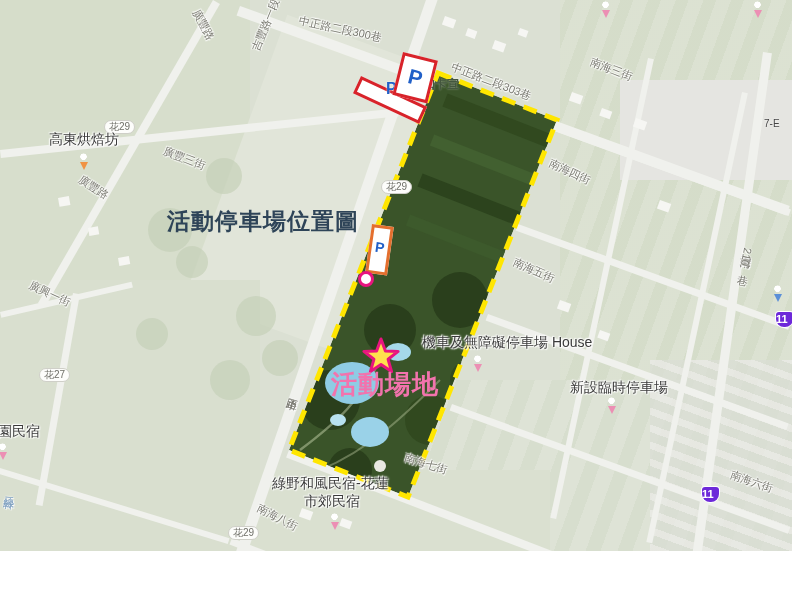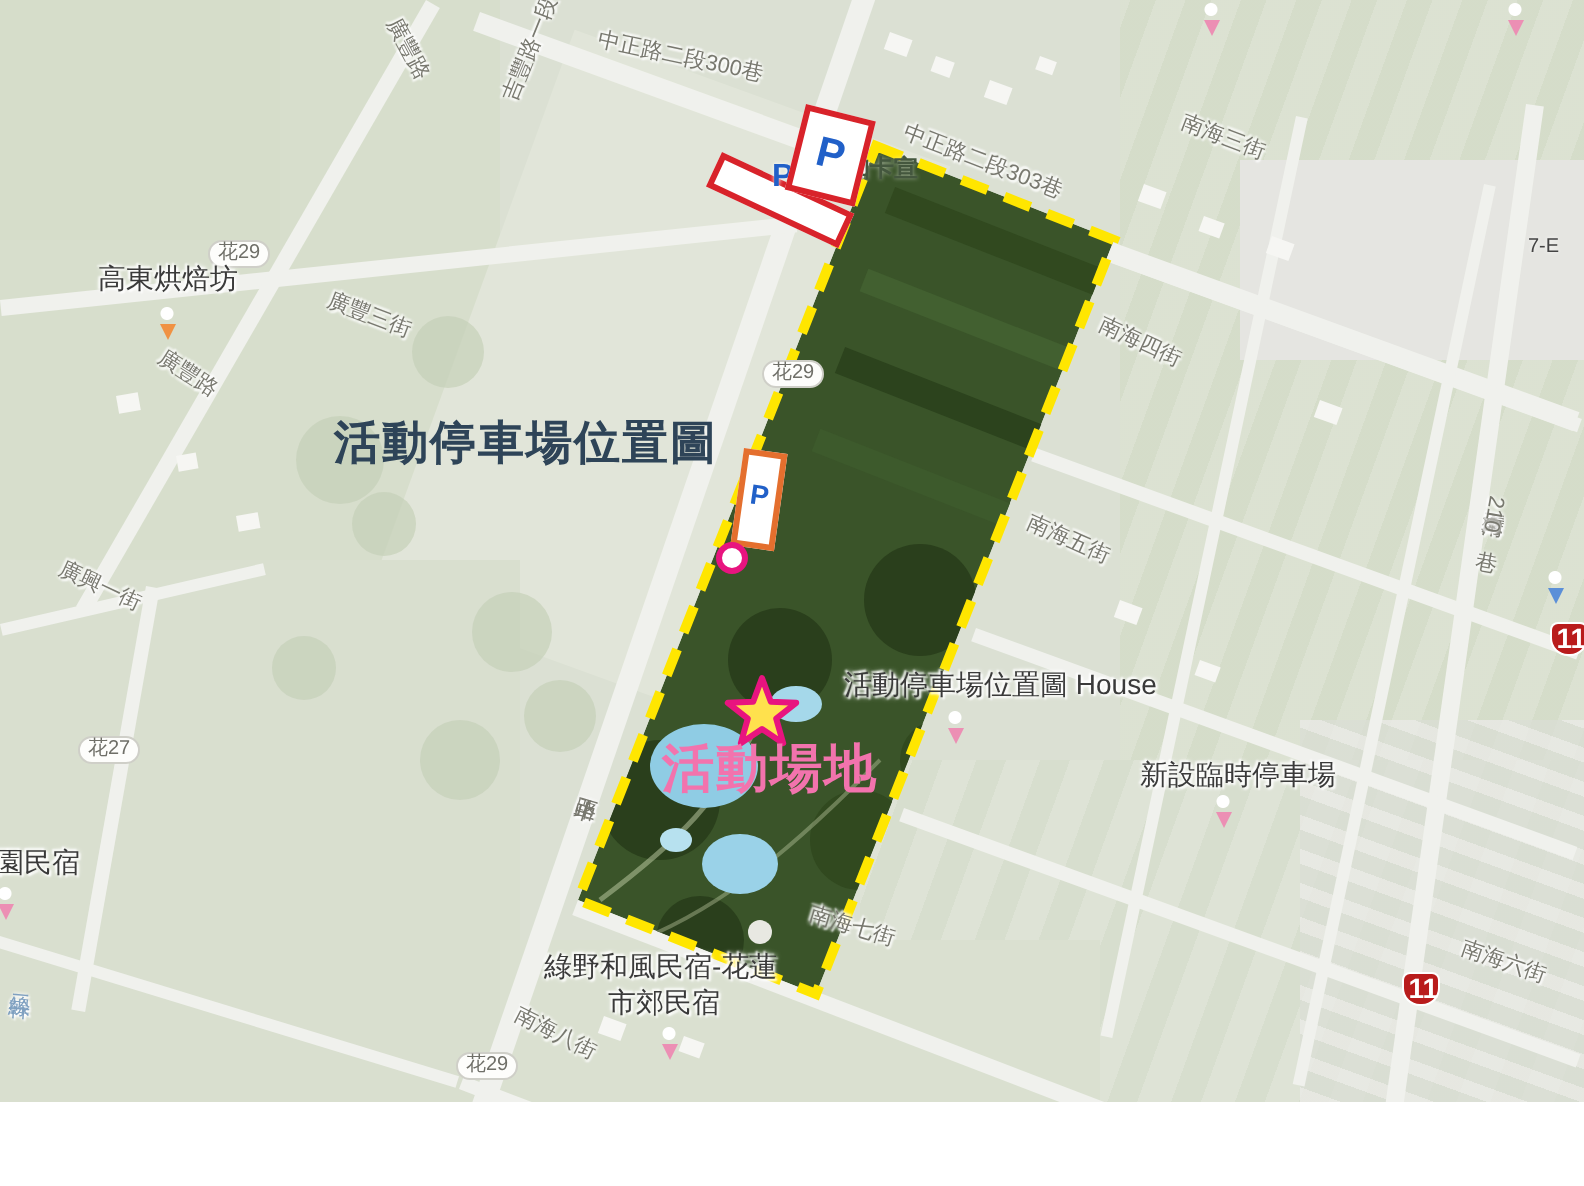--- a/index.html
+++ b/index.html
@@ -26,22 +26,22 @@
   .park{font-size:12px;font-weight:600;color:#44573E;text-shadow:0 0 2px rgba(255,255,255,.5);}
   .pill{font-size:10px;color:#6F6F68;background:#FDFDFB;border:1px solid #CFCFC8;
         border-radius:7px;padding:0 4px;line-height:12px;}
   
   .pin{position:absolute;width:15px;height:15px;border-radius:50%;
        background:radial-gradient(circle at 50% 45%, #fff 0 3px, transparent 3.5px);}
   .pin::before{content:"";position:absolute;inset:0;border-radius:50%;background:var(--pc);z-index:-1;}
   .pin::after{content:"";position:absolute;left:3.5px;top:12px;border-left:4px solid transparent;
        border-right:4px solid transparent;border-top:8px solid var(--pc);}
   
-  .shield{position:absolute;width:17px;height:15px;background:#b91c1c;color:#fff;
-       font-size:14px;font-weight:bold;text-align:right;line-height:15px;
+  .shield{position:absolute;width:17px;height:15px;background:#6d28d9;color:#fff;
+       font-size:11px;font-weight:bold;text-align:left;line-height:15px;
        border-radius:3px 3px 8px 8px;box-shadow:0 0 0 1px #fff;}
   
   .pbox{position:absolute;background:#fff;display:flex;align-items:center;justify-content:center;
         transform-origin:0 0;color:var(--pblue);font-weight:bold;}
   .pbox-a{left:403px;top:52px;width:30px;height:38px;border:3px solid var(--pred);
         transform:rotate(14deg);font-size:21px;}
   .pbox-b{left:361px;top:76px;width:67px;height:13px;border:3px solid var(--pred);
         transform:rotate(25deg);}
   .p-free{position:absolute;left:386px;top:80px;color:var(--pblue);font-weight:bold;font-size:16px;
         text-shadow:0 0 2px #fff;}
@@ -169,21 +169,21 @@
         <div class="mlabel road" style="left: 258px; top: 501px; transform: rotate(27deg);">南海八街</div>
         <div class="mlabel vroad" style="left: 290px; top: 391px; transform: rotate(17deg);">中正路</div>
         <div class="mlabel vroad water" style="left: 4px; top: 489px; transform: rotate(5deg);">二幹線</div>
         <div class="mlabel park" style="left: 423px; top: 78px;">知卡宣</div>
         <div class="mlabel poism" style="left: 764px; top: 118px;">7-E</div>
         <div class="mlabel pill" style="left: 104px; top: 120px;">花29</div>
         <div class="mlabel pill" style="left: 381px; top: 180px;">花29</div>
         <div class="mlabel pill" style="left: 228px; top: 526px;">花29</div>
         <div class="mlabel pill" style="left: 39px; top: 368px;">花27</div>
         <div class="mlabel poi" style="left: 49px; top: 132px; text-align: right;">高東烘焙坊</div>
-        <div class="mlabel poi" style="left: 422px; top: 335px;">活動停車場位置圖 House</div>
+        <div class="mlabel poi" style="left: 422px; top: 335px;">機車及無障礙停車場 House</div>
         <div class="mlabel poi" style="left: 570px; top: 380px;">新設臨時停車場</div>
         <div class="mlabel poi" style="left: 272px; top: 476px;">綠野和風民宿-花蓮</div>
         <div class="mlabel poi" style="left: 304px; top: 494px;">市郊民宿</div>
         <div class="mlabel poi" style="left: -2px; top: 424px;">園民宿</div>
       </div>
     <div class="layer" id="pins-layer">
         <div class="pin" style="left: 76px; top: 150px; --pc: #F09243;"></div>
         <div class="pin" style="left: 470px; top: 352px; --pc: #EC8FB4;"></div>
         <div class="pin" style="left: 604px; top: 394px; --pc: #EC8FB4;"></div>
         <div class="pin" style="left: 598px; top: -2px; --pc: #EC8FB4;"></div>

